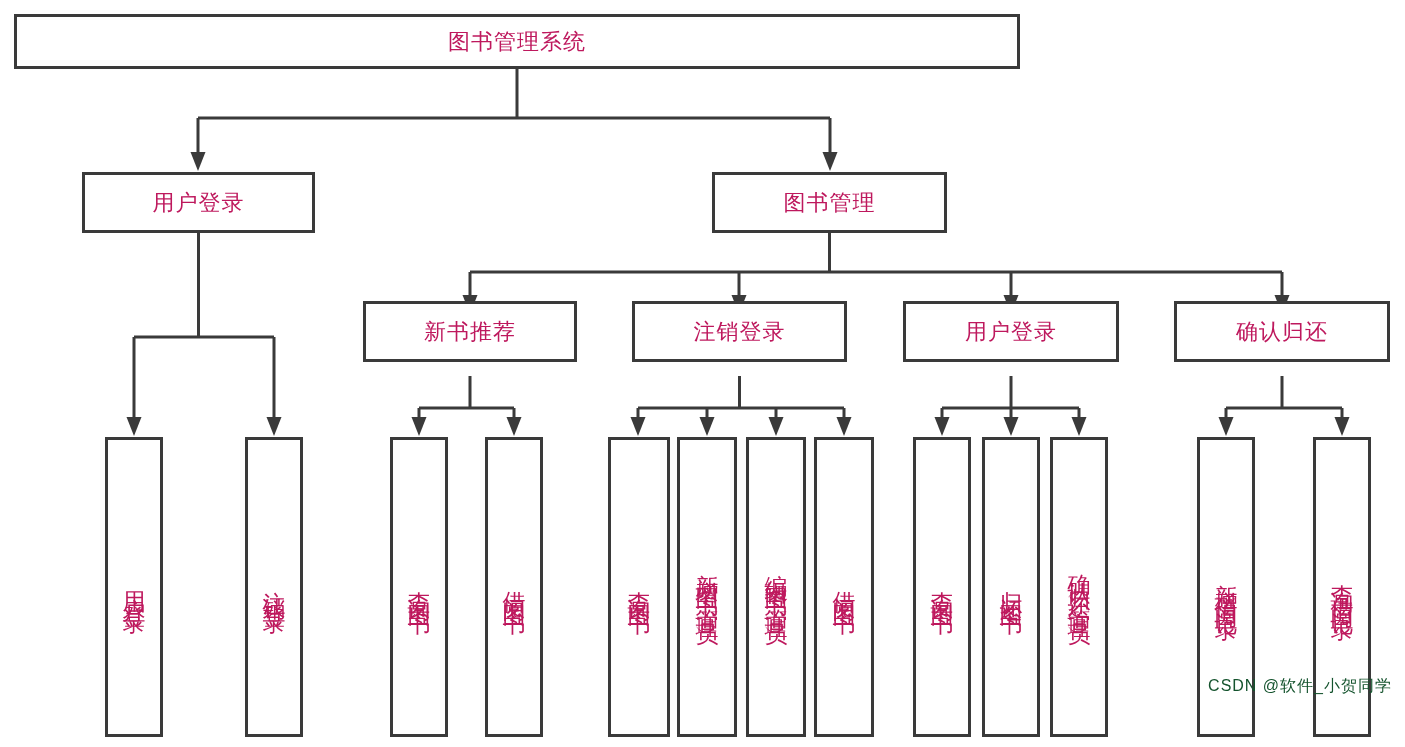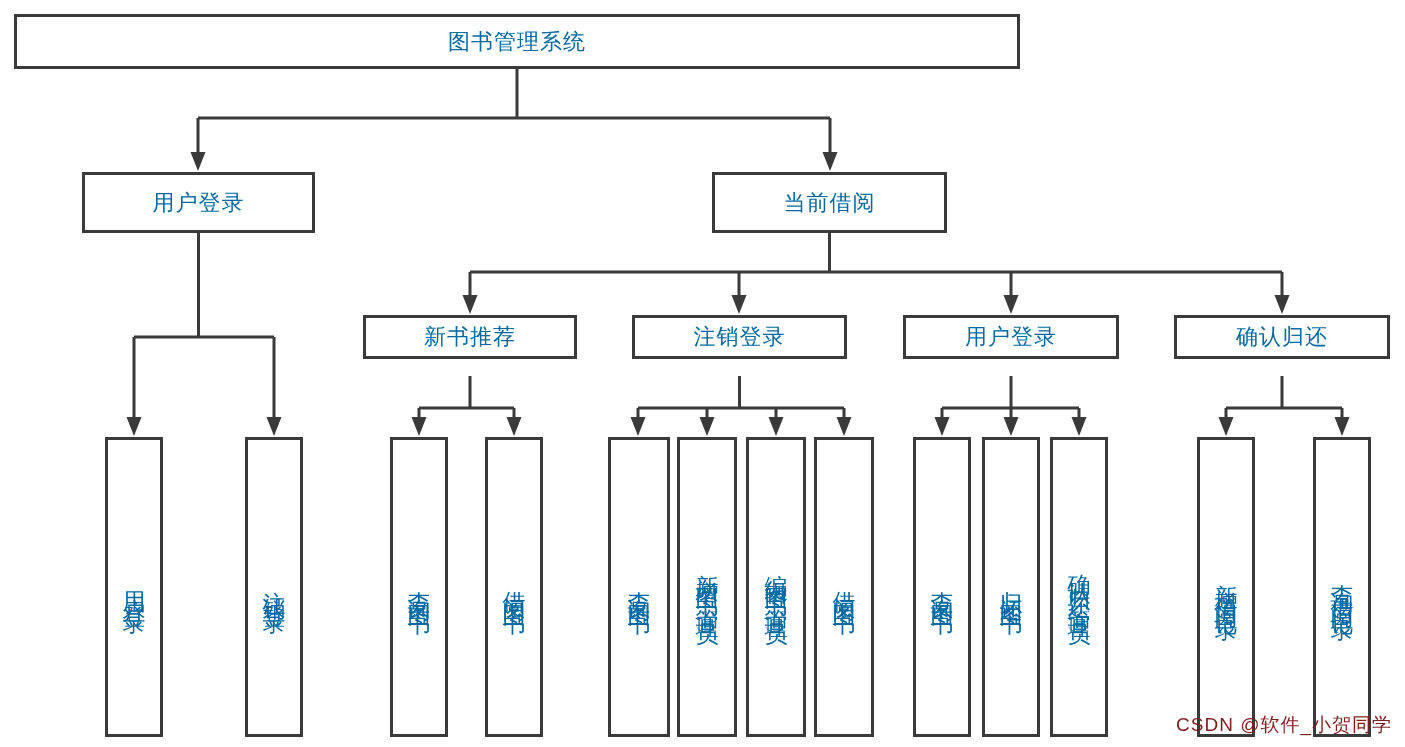--- a/index.html
+++ b/index.html
@@ -17,29 +17,29 @@
     width: 1405px; height: 747px;
   }
   .node {
     position: absolute;
     box-sizing: border-box;
     background: #ffffff;
     border: 3px solid #3a3a3a;
     display: flex;
     align-items: center;
     justify-content: center;
-    color: #0369a1;
+    color: #be185d;
     font-size: 22px;
     letter-spacing: 1px;
     white-space: nowrap;
   }
   .root  { left: 14px;  top: 14px;  width: 1006px; height: 55px; }
   .lvl1a { left: 82px;  top: 172px; width: 233px;  height: 61px; }
   .lvl1b { left: 712px; top: 172px; width: 235px;  height: 61px; }
-  .sec   { top: 315px; height: 44px; }
+  .sec   { top: 301px; height: 61px; }
   .sec0  { left: 363px;  width: 214px; }
   .sec1  { left: 632px;  width: 215px; }
   .sec2  { left: 903px;  width: 216px; }
   .sec3  { left: 1174px; width: 216px; }
   .leaf  { top: 437px; height: 300px; width: 58px; font-size: 23px; }
   .leaf .vtext {
     writing-mode: vertical-rl;
     text-orientation: mixed;
     letter-spacing: 7px;
     line-height: 1;
@@ -54,24 +54,24 @@
   .leaf7  { left: 746px; width: 60px; }
   .leaf8  { left: 814px; width: 60px; }
   .leaf9  { left: 913px; }
   .leaf10 { left: 982px; }
   .leaf11 { left: 1050px; }
   .leaf12 { left: 1197px; }
   .leaf13 { left: 1313px; }
   .watermark {
     position: absolute;
     right: 13px;
-    top: 712px;
-    font-size: 19px;
+    top: 676px;
+    font-size: 16px;
     letter-spacing: 1px;
-    color: #7f1d1d;
+    color: #14532d;
     z-index: 5;
     white-space: nowrap;
   }
 </style>
 </head>
 <body>
 
 <div class="stage">
 
   <svg class="connectors" viewBox="0 0 1405 747" xmlns="http://www.w3.org/2000/svg">
@@ -110,21 +110,21 @@
       <polygon points="1003.5,417 1018.5,417 1011,436"></polygon>
       <polygon points="1071.5,417 1086.5,417 1079,436"></polygon>
       <polygon points="1218.5,417 1233.5,417 1226,436"></polygon>
       <polygon points="1334.5,417 1349.5,417 1342,436"></polygon>
     </g>
   </svg>
 
   <div class="node root">图书管理系统</div>
 
   <div class="node lvl1a">用户登录</div>
-  <div class="node lvl1b">当前借阅</div>
+  <div class="node lvl1b">图书管理</div>
 
   <div class="node sec sec0">新书推荐</div>
   <div class="node sec sec1">注销登录</div>
   <div class="node sec sec2">用户登录</div>
   <div class="node sec sec3">确认归还</div>
 
   <div class="node leaf leaf1">
     <span class="vtext">用户登录</span>
   </div>
   <div class="node leaf leaf2">

